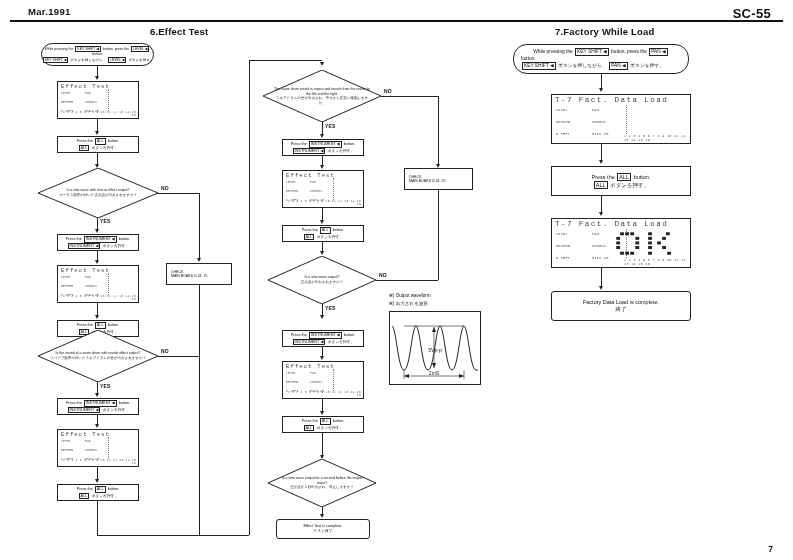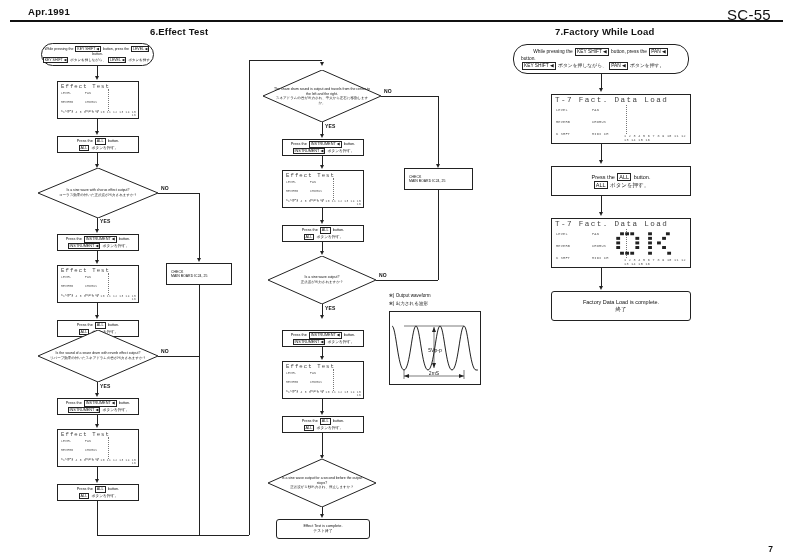--- a/index.html
+++ b/index.html
@@ -2,21 +2,21 @@
 <html><head>
 <meta charset="utf-8">
 <style>
   html,body{margin:0;padding:0;background:#fff;}
   body{width:793px;height:560px;position:relative;overflow:hidden;
        font-family:"Liberation Sans",sans-serif;color:#111;}
   .page{position:absolute;inset:0;}
 
   
   .hdr-date{position:absolute;left:28px;top:6px;font-size:9.5px;font-weight:bold;letter-spacing:.3px;}
-  .hdr-model{position:absolute;right:22px;top:6px;font-size:15px;font-weight:normal;letter-spacing:.3px;}
+  .hdr-model{position:absolute;right:22px;top:6px;font-size:13px;font-weight:bold;letter-spacing:.3px;}
   .hdr-rule{position:absolute;left:10px;right:10px;top:20px;height:2px;background:#111;}
   .ftr-page{position:absolute;right:20px;bottom:6px;font-size:8.5px;font-weight:bold;}
 
   .sect-title{position:absolute;font-size:9.5px;font-weight:bold;letter-spacing:.2px;white-space:nowrap;}
 
   
   .node{position:absolute;box-sizing:border-box;border:1px solid #222;background:#fff;
         display:flex;flex-direction:column;align-items:center;justify-content:center;
         text-align:center;line-height:1.25;}
   .rect{}
@@ -59,21 +59,21 @@
 
   
   .wf-cap{position:absolute;font-size:4.6px;line-height:1.45;white-space:nowrap;}
   .wf-box{position:absolute;border:1px solid #222;background:#fff;}
 </style>
 </head>
 <body>
 
 <div class="page">
 
-  <div class="hdr-date">Apr.1991</div>
+  <div class="hdr-date">Mar.1991</div>
   <div class="hdr-model">SC-55</div>
   <div class="hdr-rule"></div>
   <div class="ftr-page">7</div>
 
   <div class="sect-title" style="left:150px;top:26px;">
     <span>6.</span><span>Effect  Test</span>
   </div>
   <div class="sect-title" style="left:555px;top:26px;">
     <span>7.</span><span>Factory  While  Load</span>
   </div>

